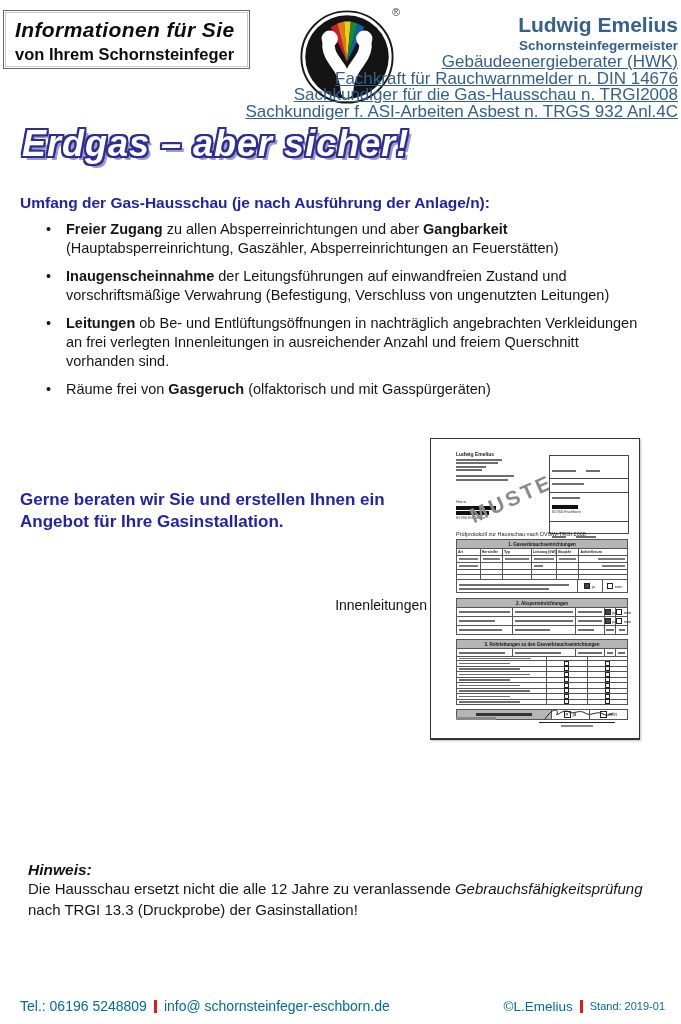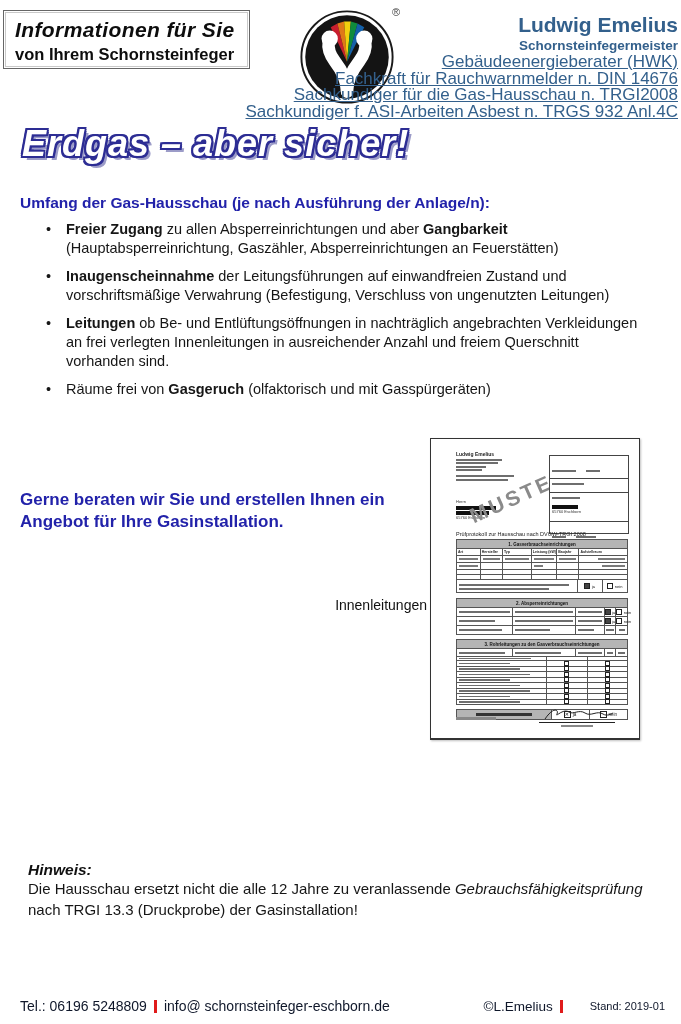--- a/index.html
+++ b/index.html
@@ -93,26 +93,26 @@
   .cbL{display:inline-block;width:5px;height:5px;border:1px solid #222;background:#fff;position:relative;}
   .cbL.x::before{content:"✕";position:absolute;left:0;top:-1px;font-size:5px;color:#111;}
   .d-date-bar{position:absolute;left:25px;bottom:18px;width:40px;height:3px;background:#888;}
   .d-sig{position:absolute;left:108px;bottom:11px;width:76px;text-align:center;}
   .sigline{border-top:1px solid #222;margin-top:-3px;}
   .sigcap{width:32px;height:2px;background:#888;margin:2px auto 0;}
   
   .hinweis{position:absolute;left:28px;top:861px;width:632px;}
   .hl{font-size:15.5px;font-weight:bold;font-style:italic;color:#111;}
   .hline{font-size:15px;line-height:20.5px;color:#161616;}
-  .footer{position:absolute;left:20px;right:16px;bottom:10px;display:flex;justify-content:space-between;align-items:center;color:#0f172a;}
+  .footer{position:absolute;left:20px;right:16px;bottom:10px;display:flex;justify-content:space-between;align-items:center;color:#0369a1;}
   .fgroup{display:flex;align-items:center;gap:7px;}
   .fsep{width:3px;height:13px;background:#e01b1b;display:inline-block;}
   .fphone,.femail{font-size:14px;}
   .fcopy{font-size:13.5px;}
-  .fstand{font-size:11px;margin-left:20px;}
+  .fstand{font-size:11px;}
 </style>
 </head>
 <body>
 
 <div class="info-box">
   <div class="l1">Informationen für Sie</div>
   <div class="l2">von Ihrem Schornsteinfeger</div>
 </div>
 
 <div class="logo">

